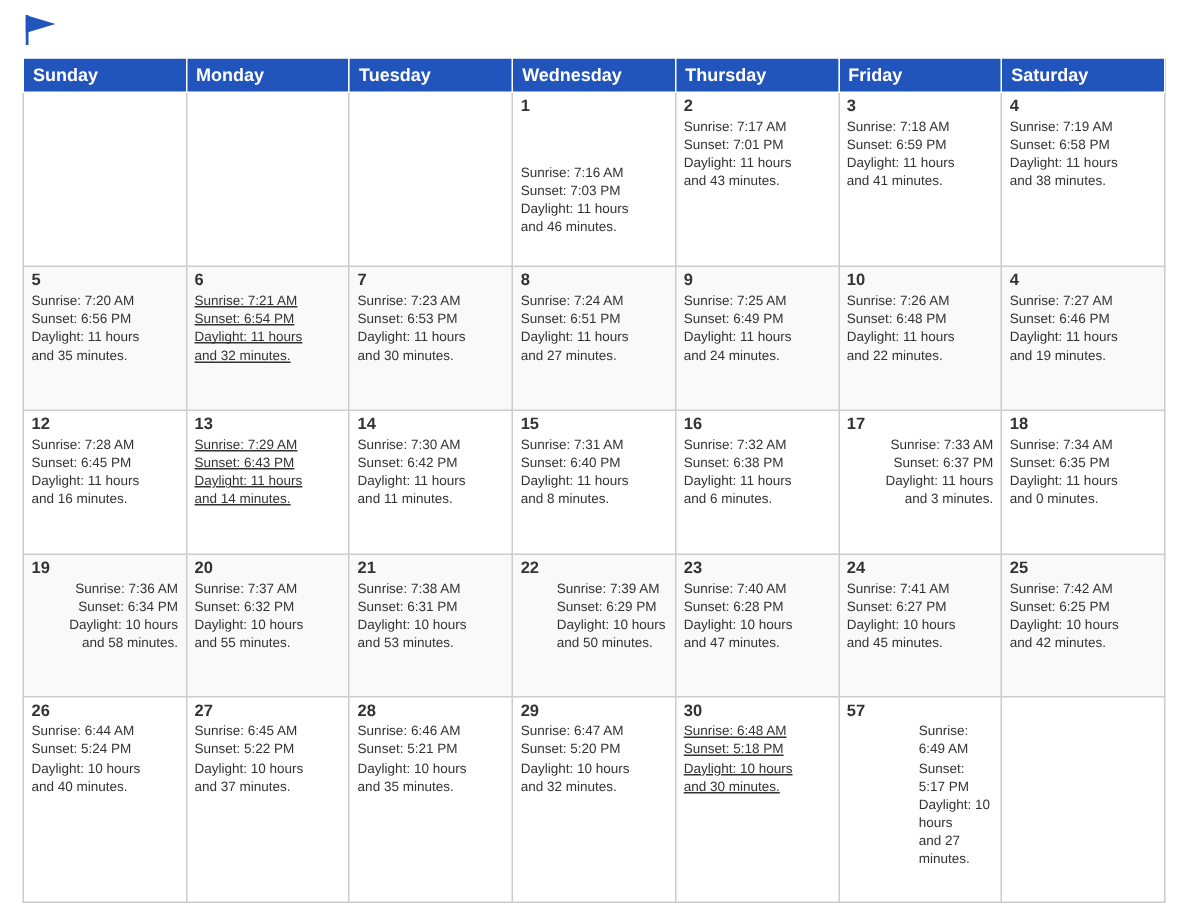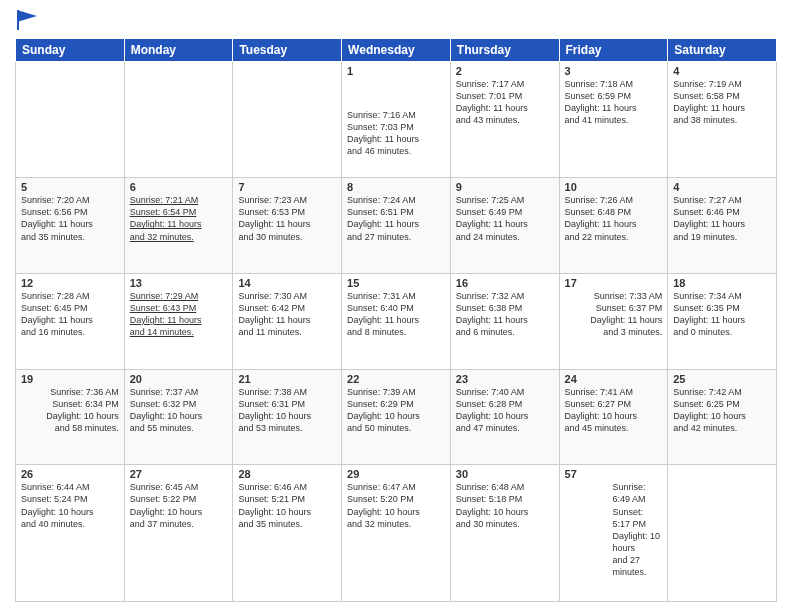--- a/index.html
+++ b/index.html
@@ -283,21 +283,21 @@
           </td>
           <td>
             <span class="day-number">21</span>
             <div class="day-info" style="white-space: pre-line;">Sunrise: 7:38 AM
 Sunset: 6:31 PM
 Daylight: 10 hours
 and 53 minutes.</div>
           </td>
           <td>
             <span class="day-number">22</span>
-            <div class="day-info" style="white-space: pre-line;">Sunrise: 7:39 AM
+            <div class="day-info" style="white-space: pre-line; margin-left: 24px;">Sunrise: 7:39 AM
 Sunset: 6:29 PM
 Daylight: 10 hours
 and 50 minutes.</div>
           </td>
           <td>
             <span class="day-number">23</span>
             <div class="day-info" style="white-space: pre-line;">Sunrise: 7:40 AM
 Sunset: 6:28 PM
 Daylight: 10 hours
 and 47 minutes.</div>
@@ -341,21 +341,21 @@
           </td>
           <td>
             <span class="day-number">29</span>
             <div class="day-info" style="white-space: pre-line;">Sunrise: 6:47 AM
 Sunset: 5:20 PM
 Daylight: 10 hours
 and 32 minutes.</div>
           </td>
           <td>
             <span class="day-number">30</span>
-            <div class="day-info" style="white-space: pre-line;">Sunrise: 6:48 AM
+            <div class="day-info" style="white-space: pre-line; text-decoration: underline;">Sunrise: 6:48 AM
 Sunset: 5:18 PM
 Daylight: 10 hours
 and 30 minutes.</div>
           </td>
           <td>
             <span class="day-number">57</span>
             <div class="day-info" style="white-space: pre-line; margin-left: 48px;">Sunrise: 6:49 AM
 Sunset: 5:17 PM
 Daylight: 10 hours
 and 27 minutes.</div>

